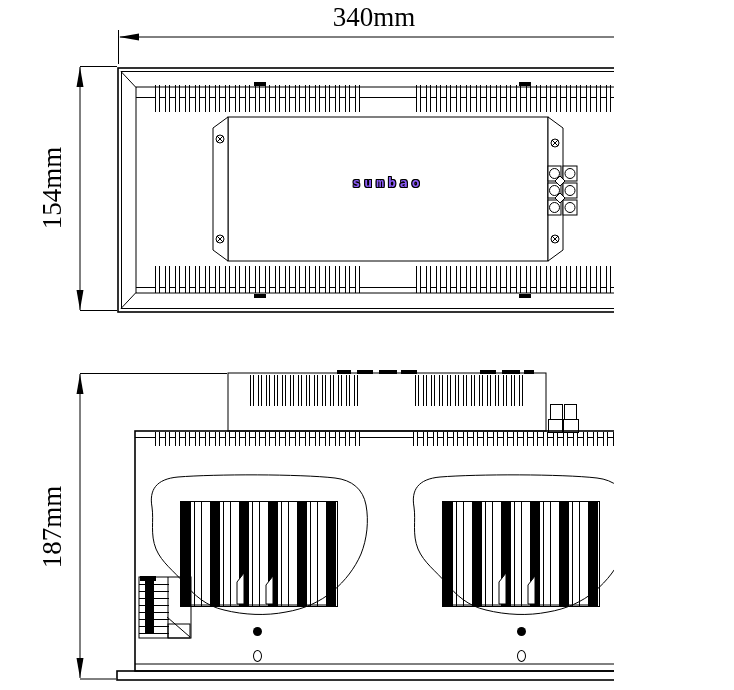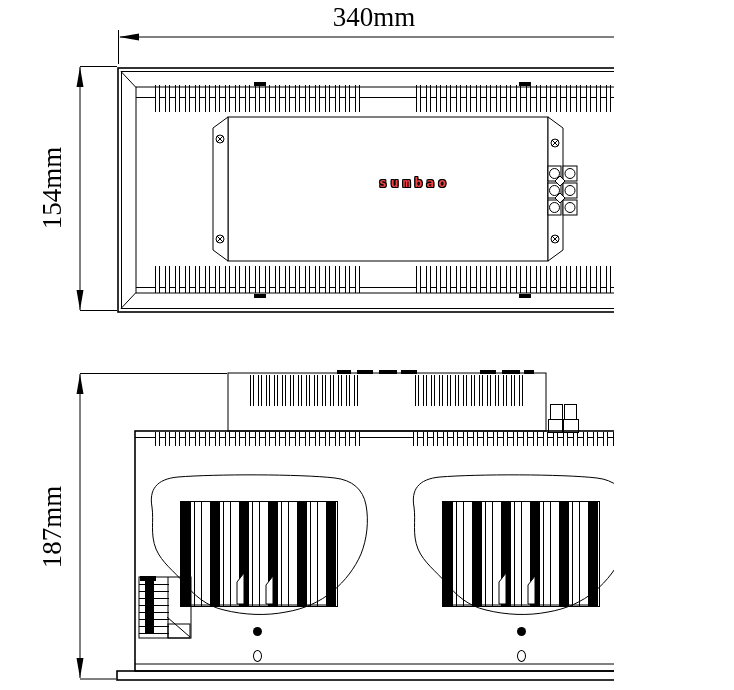--- a/index.html
+++ b/index.html
@@ -13,21 +13,21 @@
   .wh{fill:#fff;stroke:#000;stroke-width:1;}
   
   .fins10{background:repeating-linear-gradient(90deg,#000 0 1px,#fff 1px 4px,#000 4px 5px,transparent 5px 10px);}
   .fins8{background:repeating-linear-gradient(90deg,#000 0 1px,#fff 1px 3px,#000 3px 4px,transparent 4px 8px);}
   .bars{border:1px solid #000;background:repeating-linear-gradient(90deg,#000 0 10px,#fff 10px 13px,#000 13px 14px,#fff 14px 20px,#000 20px 21px,#fff 21px 29px);}
   .ribs{background:repeating-linear-gradient(0deg,#000 0 1px,transparent 1px 7px);}
   .hline{background:#000;height:1px;}
   .dim{color:#000;text-align:center;line-height:30px;font-size:27px;}
   .dimv{transform:rotate(-90deg);transform-origin:center;}
   .logo{font-family:"DejaVu Sans Mono",monospace;font-weight:bold;font-size:13px;
-        letter-spacing:4px;text-align:right;color:#ef4444;line-height:18px;
+        letter-spacing:4px;text-align:center;color:#8b5cf6;line-height:18px;
         text-shadow:-1px -1px 0 #000,1px -1px 0 #000,-1px 1px 0 #000,1px 1px 0 #000,0 1px 0 #000,0 -1px 0 #000,1px 0 0 #000,-1px 0 0 #000;}
   .screw{background:#000;border-radius:50%;}
   .oval{border:1px solid #000;border-radius:50%;background:#fff;}
   .box{border:1px solid #000;background:#fff;}
 </style>
 </head>
 <body>
 
 <div id="canvas">
 

